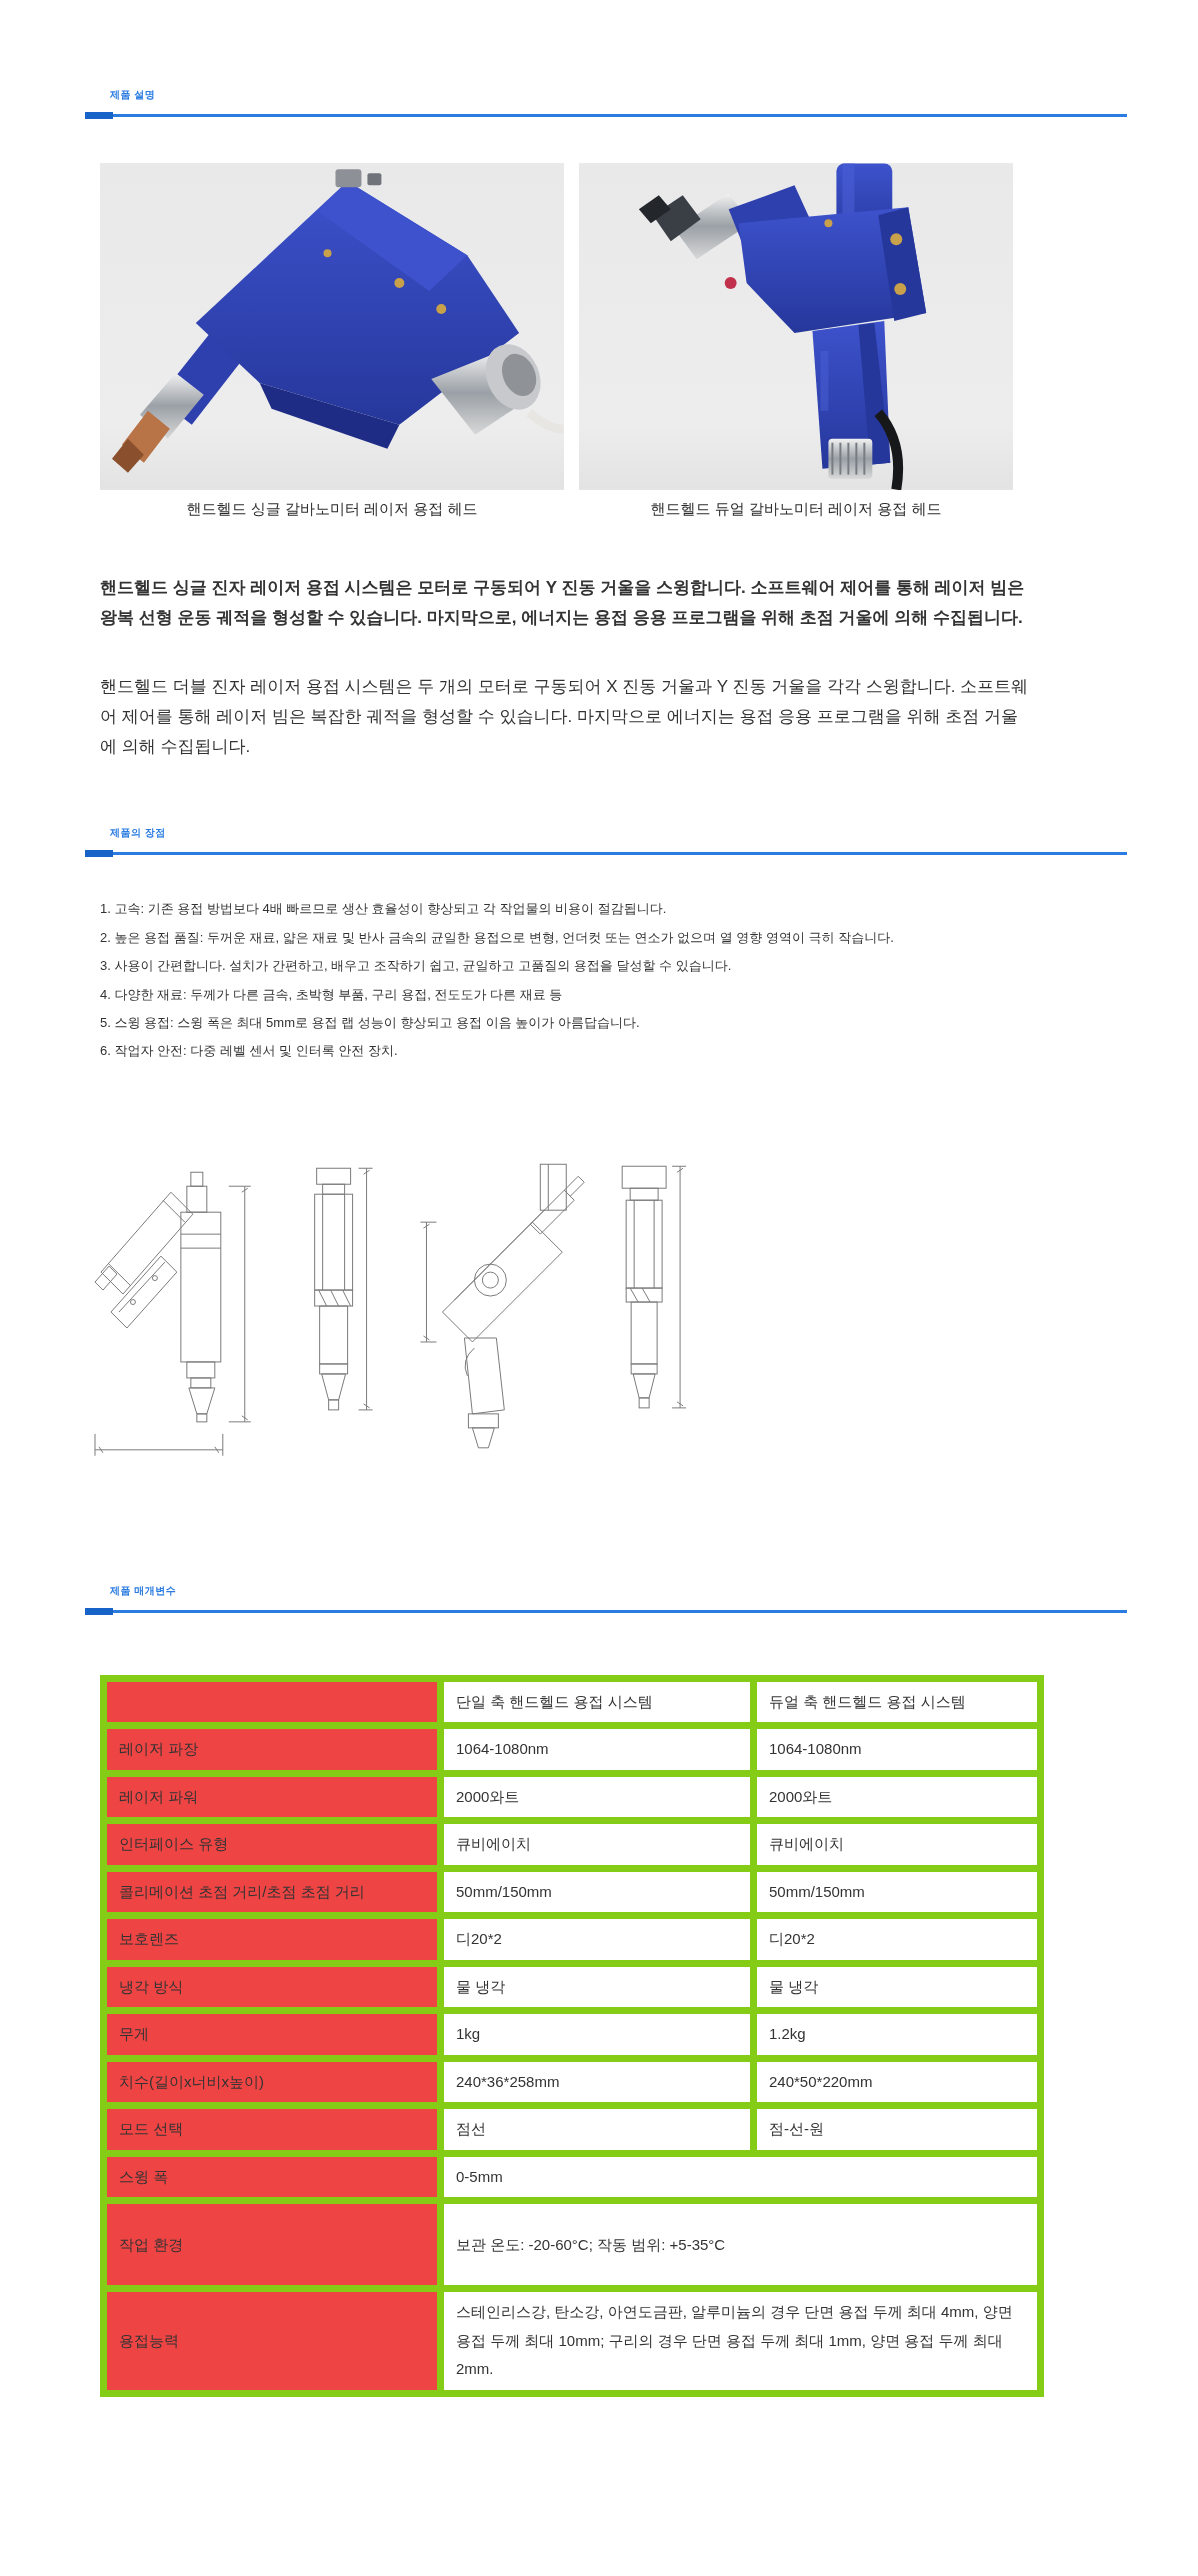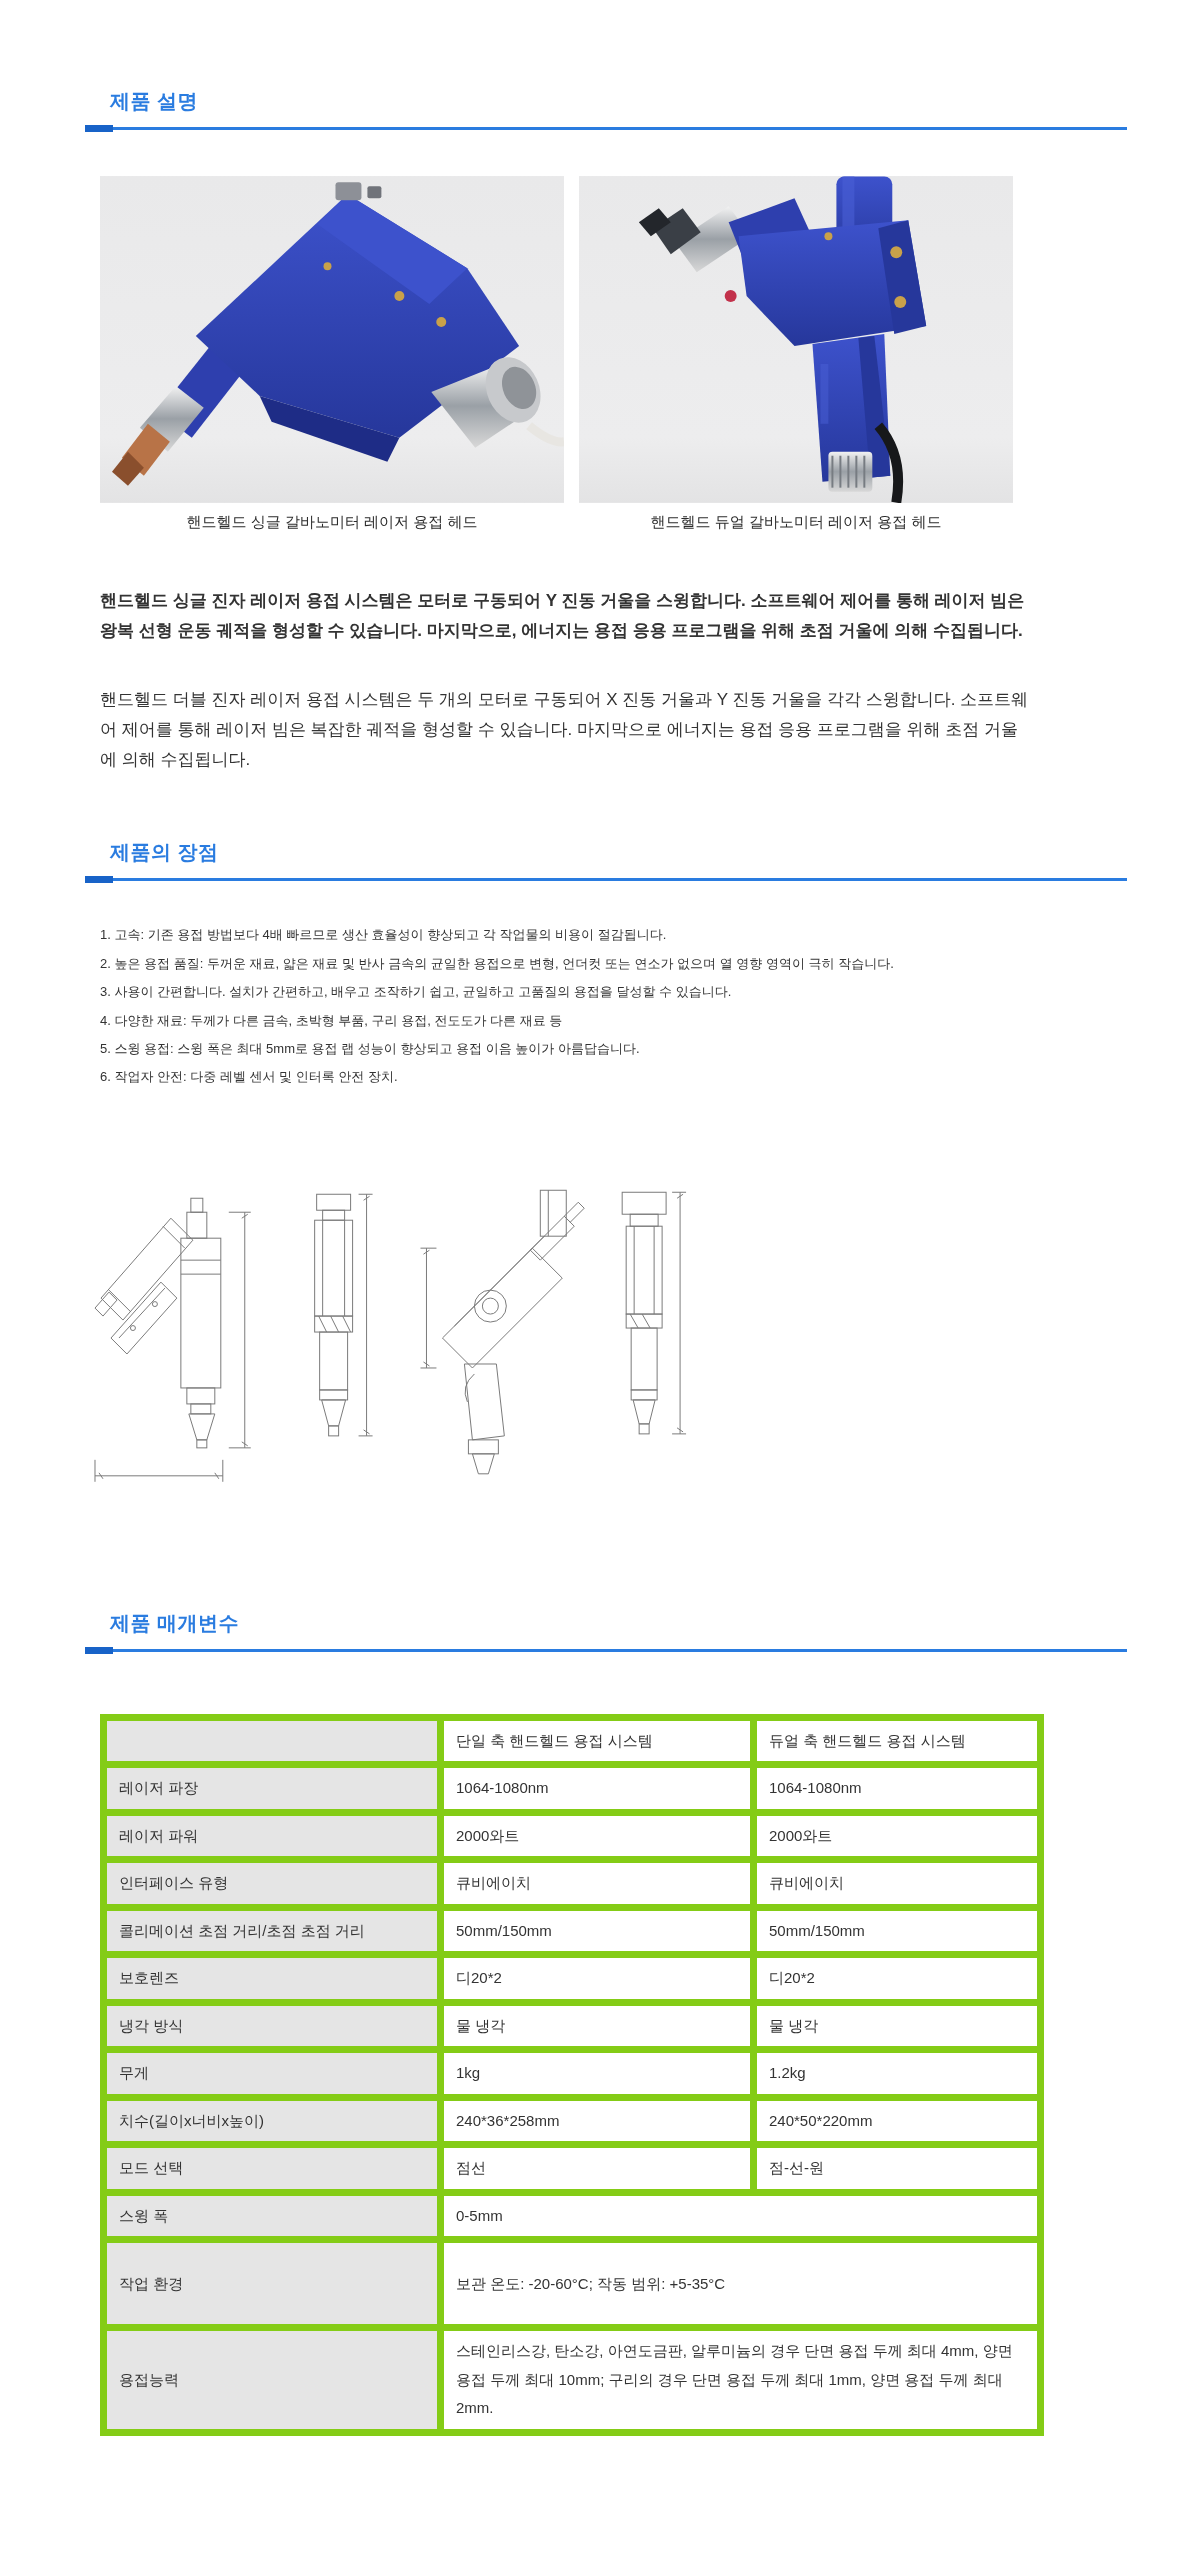--- a/index.html
+++ b/index.html
@@ -1,20 +1,20 @@
 <!DOCTYPE html>
 <html><head>
 <meta charset="utf-8">
 <style>
   html,body{margin:0;padding:0;background:#ffffff;}
   body{font-family:"Liberation Sans","DejaVu Sans",sans-serif;color:#333;}
   .page{width:1199px;min-height:2576px;margin:0 auto;background:#fff;box-sizing:border-box;
         padding:88px 72px 60px 85px;}
   
-  .sec-title{color:#2a7ce0;font-size:20px;font-weight:bold;padding-left:25px;margin:0 0 12px 0;
+  .sec-title{color:#2a7ce0;font-size:10px;font-weight:bold;padding-left:25px;margin:0 0 12px 0;
              letter-spacing:0.5px;}
   .sec-rule{position:relative;height:3px;background:#2a7ce0;}
   .sec-rule::before{content:"";position:absolute;left:0;top:-2px;width:28px;height:7px;background:#1863c8;}
   
   .img-row{display:flex;margin-left:15px;margin-top:46px;}
   .img-box{height:327px;background:#ebebec;position:relative;overflow:hidden;}
   .img-box.single{width:464px;margin-right:15px;}
   .img-box.dual{width:434px;}
   .cap-row{display:flex;margin-left:15px;margin-top:10px;}
   .cap{font-size:15px;color:#2b2b2b;text-align:center;}
@@ -28,21 +28,21 @@
   .adv-head{margin-top:64px;}
   .adv-list{margin:42px 0 0 15px;width:959px;}
   .adv-item{font-size:13px;line-height:1.88;color:#333;margin-bottom:4px;}
   
   .drawings{margin:86px 0 0 8px;}
   
   .param-head{margin-top:70px;}
   table.params{border-collapse:collapse;margin:62px 0 0 15px;table-layout:fixed;width:915px;
                font-size:15px;color:#333;}
   table.params td{border:7px solid #84cc16;padding:6px 12px;vertical-align:middle;line-height:1.9;}
-  table.params td.lbl{background:#e5e5e5;width:306px;}
+  table.params td.lbl{background:#ef4444;width:306px;}
   table.params td.v1{width:282px;}
   table.params td.v2{width:256px;}
   tr.r-head{height:44px;} tr.r-std{height:38px;} tr.r-tall{height:88px;}
   tr.r-swing{height:40px;} tr.r-env{height:88px;} tr.r-cap{height:100px;}
   td.pre{white-space:pre-line;}
   td.vbottom{vertical-align:bottom;padding-bottom:10px;}
 </style>
 </head>
 <body>
 

